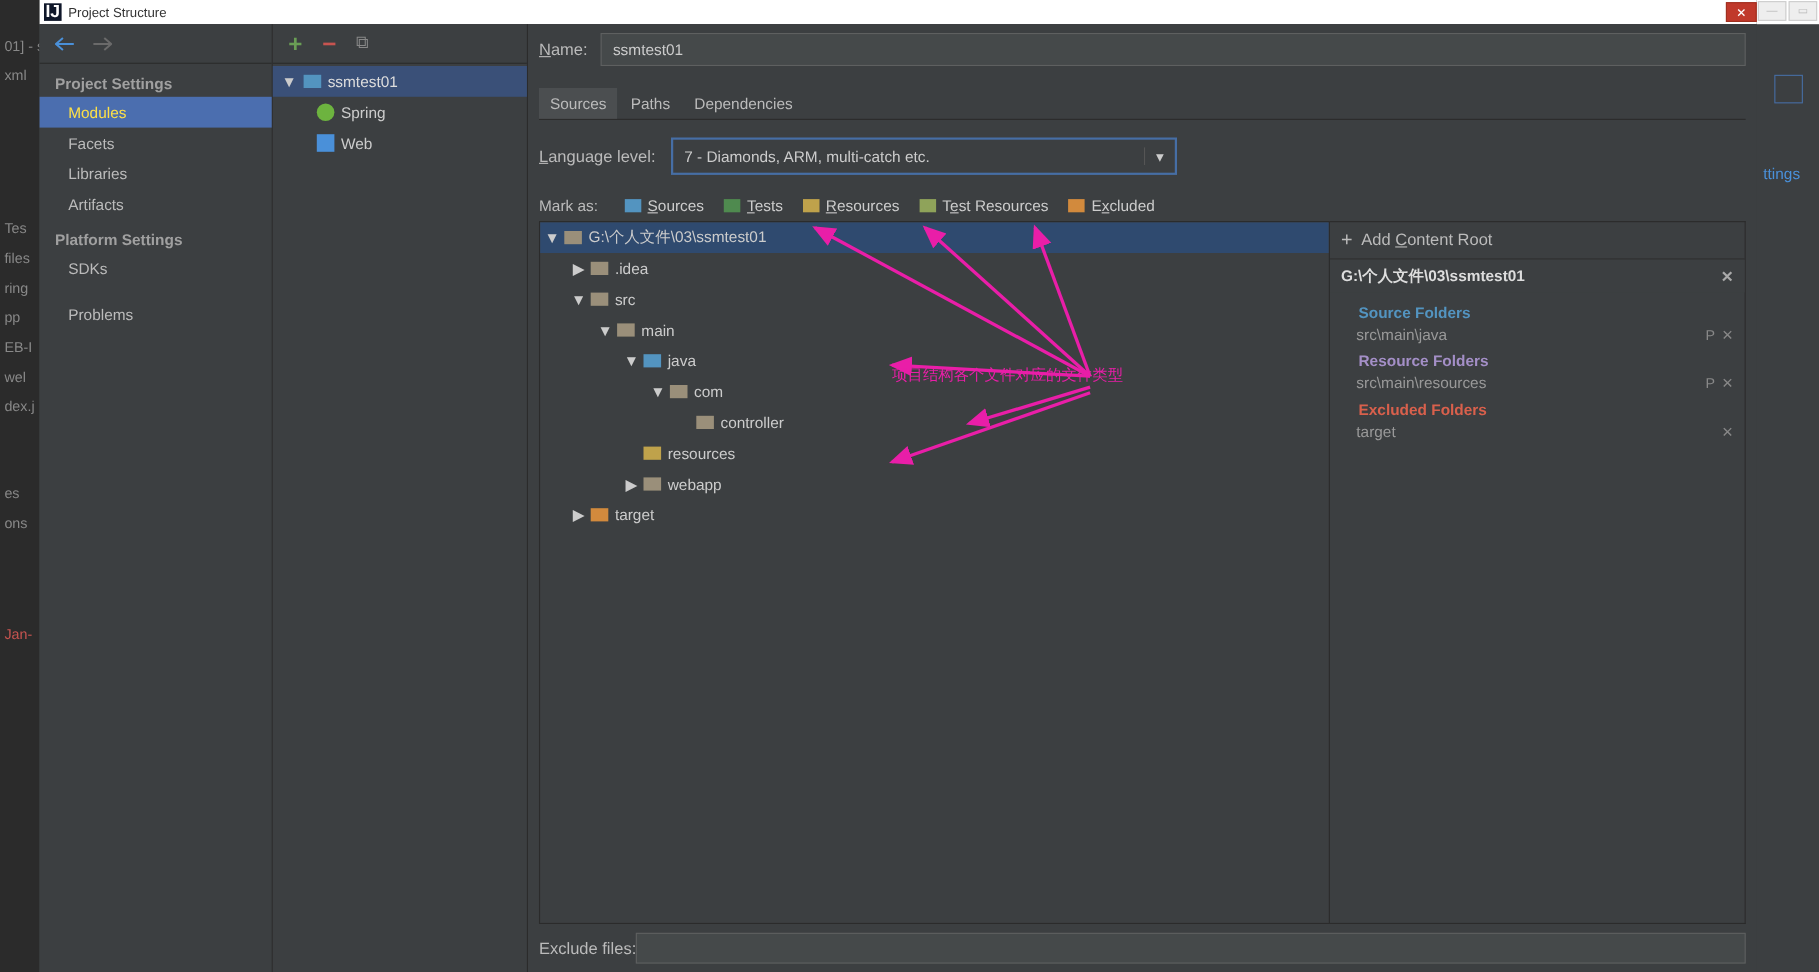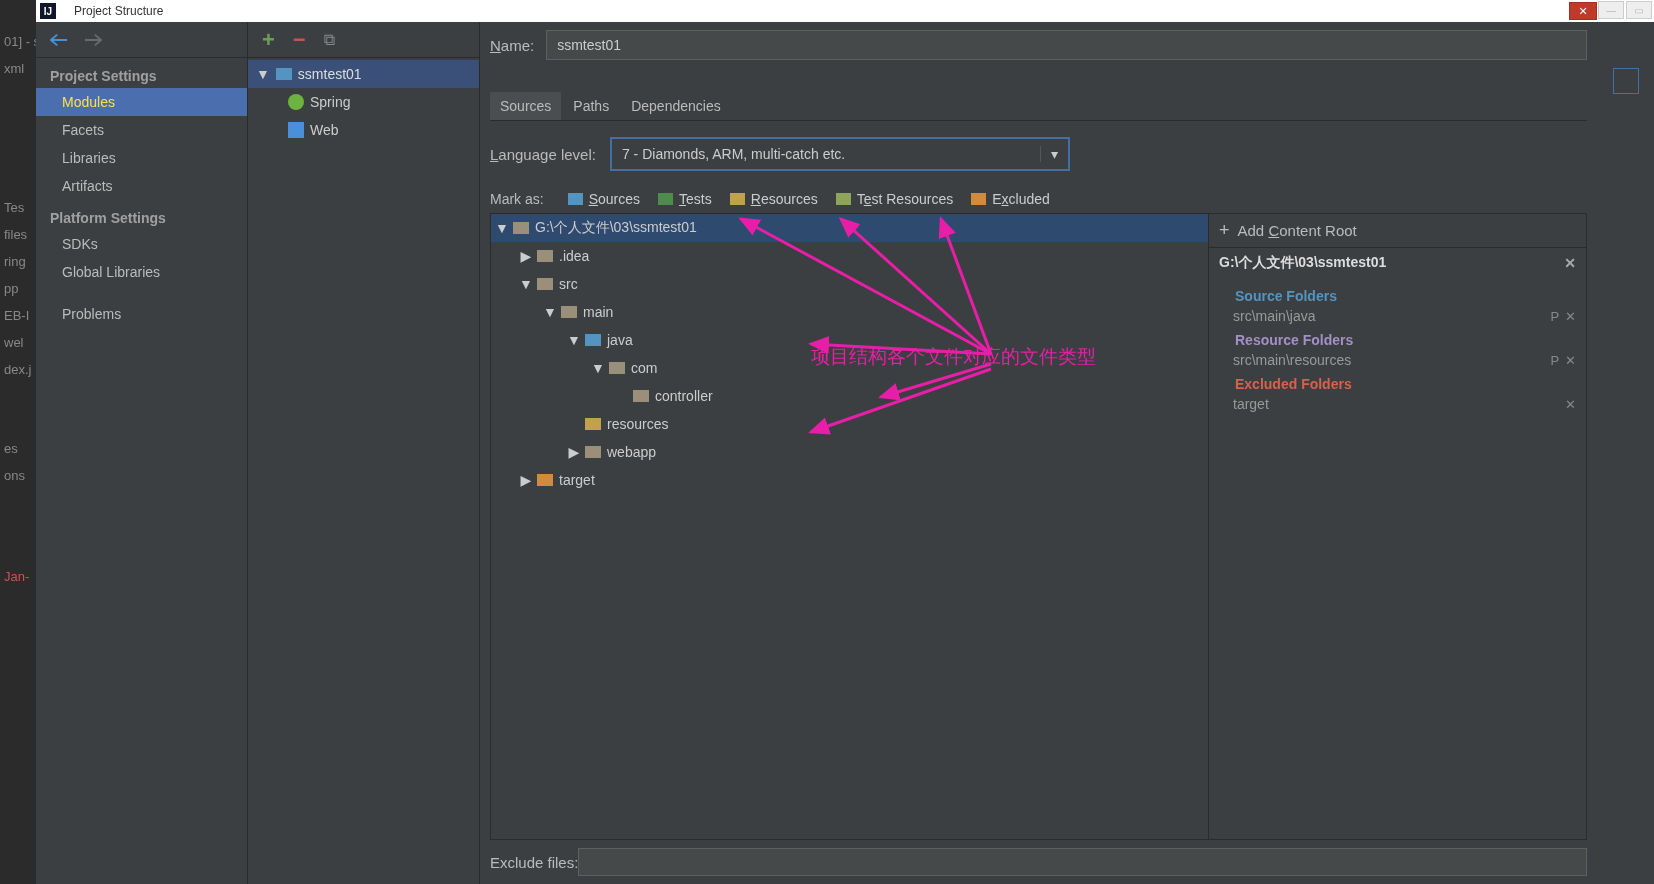--- a/index.html
+++ b/index.html
@@ -1,19 +1,19 @@
 <!DOCTYPE html>
 <html><head>
 <meta charset="utf-8">
 <style>
 * { margin: 0; padding: 0; box-sizing: border-box; }
 body { font-family: "Segoe UI", Arial, sans-serif; background: #3c3f41; color: #bbb; font-size: 13px; overflow: hidden; width: 1654px; height: 884px; position: relative; }
 
 .titlebar { height: 22px; background: #fff; display: flex; align-items: center; padding-left: 4px; position: absolute; top: 0; left: 36px; right: 57px; }
-.titlebar .appicon { width: 16px; height: 16px; background: #0f172a; display: inline-flex; align-items: center; justify-content: center; color: #fff; font-weight: bold; font-size: 10px; margin-right: 18px; }
+.titlebar .appicon { width: 16px; height: 16px; background: #0f172a; display: inline-flex; align-items: center; justify-content: center; color: #fff; font-weight: bold; font-size: 16px; margin-right: 6px; }
 .titlebar .title { color: #333; font-size: 12px; }
 .titlebar .winbtns { margin-left: auto; display: flex; }
 .titlebar .winbtn { width: 28px; height: 18px; display: flex; align-items: center; justify-content: center; font-size: 11px; border: 1px solid #999; margin-left: 2px; background: #eee; }
 .titlebar .winbtn.close { background: #c0392b; color: #fff; border-color: #a03020; }
 
 .behind-left { position: absolute; left: 0; top: 0; width: 36px; height: 884px; background: #2b2b2b; color: #888; font-size: 13px; padding-top: 28px; }
 .behind-left div { padding: 6px 4px; white-space: nowrap; overflow: hidden; }
 .behind-right { position: absolute; right: 0; top: 0; width: 57px; height: 884px; background: #3c3f41; }
 .behind-right .topbar { height: 22px; background: #fff; display: flex; }
 .behind-right .wbtn { width: 26px; height: 18px; border: 1px solid #ccc; margin: 1px; background: #eee; display: flex; align-items: center; justify-content: center; font-size: 10px; }
@@ -27,21 +27,21 @@
 .navitem { padding: 6px 14px 6px 26px; color: #bbb; font-size: 14px; cursor: pointer; }
 .navitem.active { background: #4b6eaf; color: #fde047; }
 
 .midcol { width: 232px; background: #3c3f41; border-right: 1px solid #2b2b2b; display: flex; flex-direction: column; }
 .midtoolbar { height: 36px; display: flex; align-items: center; gap: 18px; padding-left: 14px; border-bottom: 1px solid #2b2b2b; }
 .midtree { flex: 1; padding-top: 2px; }
 .modrow { display: flex; align-items: center; height: 28px; padding-left: 8px; gap: 6px; background: #3a5078; color: #ddd; font-size: 14px; cursor: pointer; }
 .subrow { display: flex; align-items: center; height: 28px; padding-left: 40px; gap: 6px; color: #ccc; font-size: 14px; cursor: pointer; }
 
 .contentcol { flex: 1; background: #3c3f41; display: flex; flex-direction: column; padding: 8px 10px 0 10px; }
-.namerow { display: flex; align-items: center; gap: 12px; margin-bottom: 32px; }
+.namerow { display: flex; align-items: center; gap: 12px; margin-bottom: 20px; }
 .namerow label { color: #bbb; font-size: 15px; }
 .namerow input { flex: 1; height: 30px; background: #45494a; border: 1px solid #5e6060; color: #ccc; padding: 0 10px; font-size: 14px; }
 
 .tabs { display: flex; gap: 2px; border-bottom: 1px solid #2b2b2b; margin-bottom: 16px; }
 .tab { padding: 6px 10px; color: #bbb; cursor: pointer; font-size: 14px; }
 .tab.active { background: #4b4e50; }
 
 .langrow { display: flex; align-items: center; gap: 14px; margin-bottom: 20px; }
 .langrow label { font-size: 15px; }
 .langselect { flex: 0 0 460px; height: 34px; background: #3c3f41; border: 2px solid #466ea5; display: flex; align-items: center; padding: 0 10px; color: #ccc; font-size: 14px; cursor: pointer; }
@@ -71,21 +71,21 @@
 .foldertitle.src { color: #5394c0; }
 .foldertitle.res { color: #a48fc7; }
 .foldertitle.exc { color: #d9604c; }
 .folderitem { display: flex; align-items: center; color: #999; font-size: 14px; padding: 2px 0 2px 14px; }
 .folderitem .icons { margin-left: auto; display: flex; gap: 6px; color: #888; font-size: 13px; }
 
 .exclrow { display: flex; align-items: center; padding: 8px 0; }
 .exclrow label { font-size: 15px; }
 .exclrow input { flex: 1; height: 28px; background: #45494a; border: 1px solid #5e6060; color: #ccc; padding: 0 8px; }
 
-.annotation { position: absolute; color: #e91ea8; font-size: 19px; pointer-events: none; }
+.annotation { position: absolute; color: #e91ea8; font-size: 14px; pointer-events: none; }
 .arrow { position: absolute; pointer-events: none; }
 
 .u { text-decoration: underline; }
 </style>
 </head>
 <body>
 
 <div class="behind-left">
   <div>01] - s</div>
   <div>xml</div>
@@ -111,20 +111,21 @@
   <div style="color:#c75450"></div>
 </div>
 
 <div class="behind-right">
   <div class="topbar">
     <div class="wbtn">—</div>
     <div class="wbtn">▭</div>
   </div>
   <div style="height:40px"></div>
   <div style="width:26px;height:26px;border:1px solid #466ea5;margin:6px auto;"></div>
+  <div style="color:#4a90d9;padding:50px 6px;font-size:14px;">ttings</div>
 </div>
 
 <div class="titlebar">
   <span class="appicon">IJ</span>
   <span class="title">Project Structure</span>
   <div class="winbtns">
     <div class="winbtn close">✕</div>
   </div>
 </div>
 
@@ -139,21 +140,20 @@
           <path d="M12 1 L19 7 L12 13 M19 7 H1" stroke="#6a6a6a" stroke-width="2" fill="none"></path>
         </svg>
     </div>
     <div class="navsection">Project Settings</div>
     <div class="navitem active">Modules</div>
     <div class="navitem">Facets</div>
     <div class="navitem">Libraries</div>
     <div class="navitem">Artifacts</div>
     <div class="navsection">Platform Settings</div>
     <div class="navitem">SDKs</div>
-    <div class="navitem">Global Libraries</div>
     <div style="height:14px"></div>
     <div class="navitem">Problems</div>
   </div>
 
   <div class="midcol">
     <div class="midtoolbar">
       <span style="color:#6a9e55;font-size:22px;font-weight:bold;cursor:pointer">+</span>
       <span style="color:#c75450;font-size:22px;font-weight:bold;cursor:pointer">−</span>
       <span style="color:#888;font-size:16px;cursor:pointer">⧉</span>
     </div>

